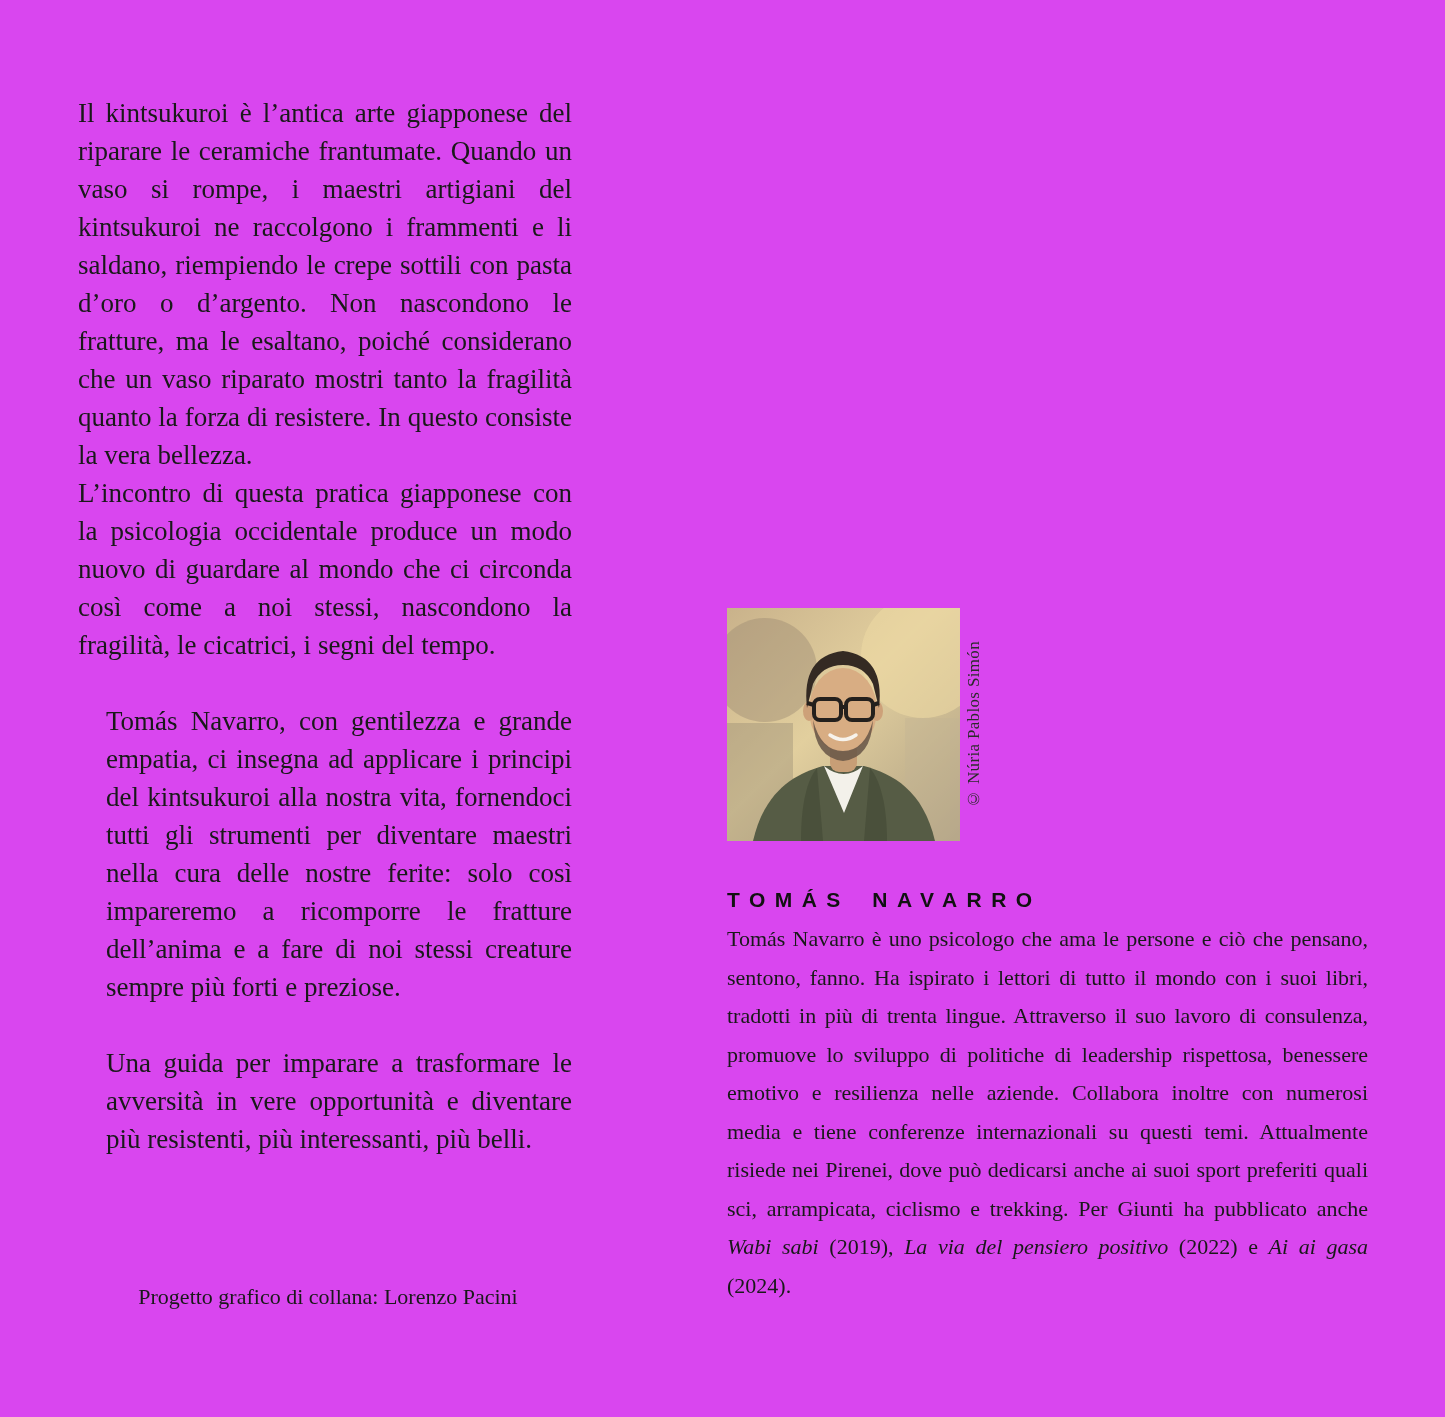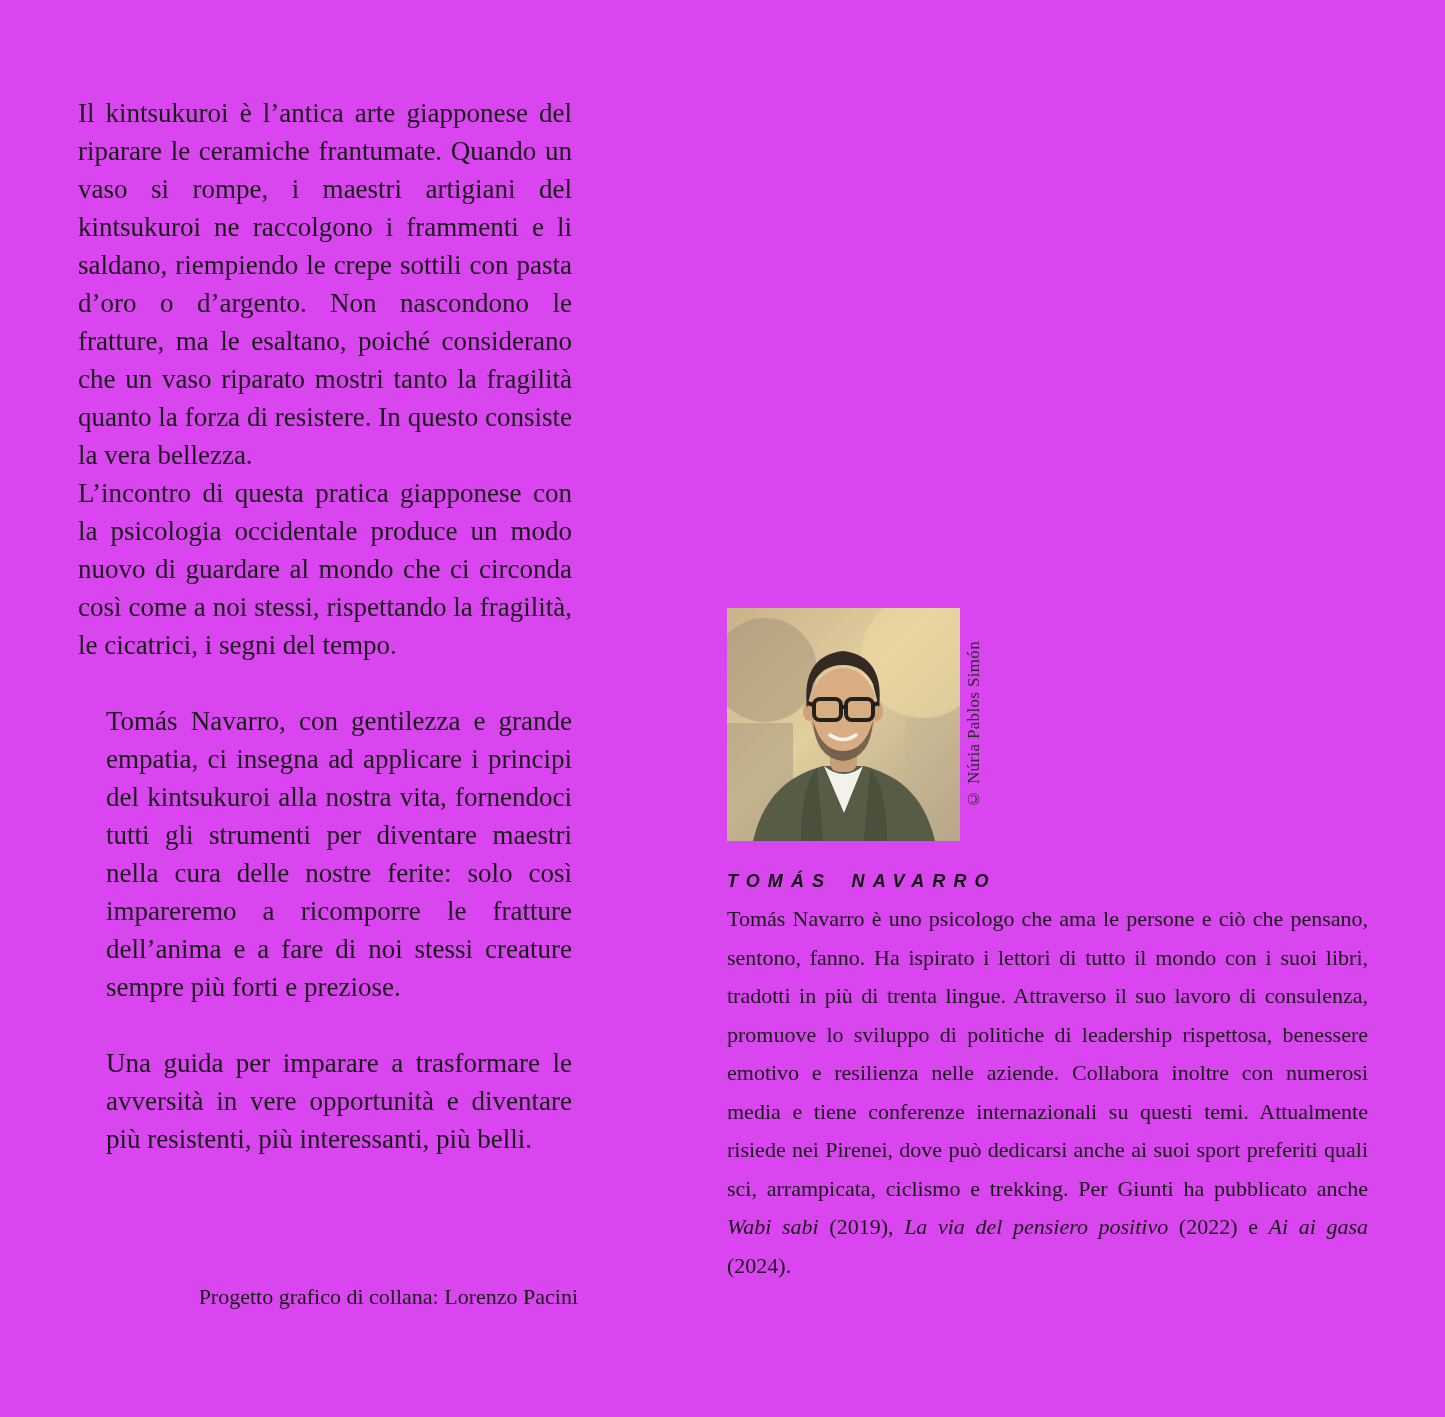--- a/index.html
+++ b/index.html
@@ -31,21 +31,21 @@
   .left-col p { margin: 0; }
   .left-col p.gap { margin-top: 38px; margin-left: 28px; }
 
   .design-credit {
     position: absolute;
     left: 78px;
     top: 1283px;
     width: 500px;
     font-size: 22px;
     line-height: 28px;
-    text-align: right;
+    text-align: center;
   }
 
   
   .right-col {
     position: absolute;
     left: 727px;
     top: 608px;
     width: 641px;
   }
 
@@ -69,49 +69,48 @@
     font-size: 17px;
     letter-spacing: 0.02em;
     color: #2b2b2b;
     display: flex;
     align-items: center;
     justify-content: center;
     white-space: nowrap;
   }
 
   .author-name {
-    margin-top: 30px;
+    margin-top: 47px;
     font-family: "Liberation Sans", "DejaVu Sans", sans-serif;
     font-weight: 700;
-    font-size: 18px;
+    font-size: 21px;
     letter-spacing: 0.45em;
     word-spacing: 0.35em;
     color: #111111;
     white-space: nowrap;
-    font-style: italic;
   }
 
   .bio {
     margin-top: 8px;
     width: 641px;
     font-size: 22px;
     line-height: 38.5px;
     text-align: justify;
     text-justify: inter-word;
   }
   .bio .italic { font-style: italic; }
 </style>
 </head>
 <body>
 
 <div class="page">
 
   <div class="left-col">
     <p>Il kintsukuroi è l’antica arte giapponese del riparare le ceramiche frantumate. Quando un vaso si rompe, i maestri artigiani del kintsukuroi ne raccolgono i frammenti e li saldano, riempiendo le crepe sottili con pasta d’oro o d’argento. Non nascondono le fratture, ma le esaltano, poiché considerano che un vaso riparato mostri tanto la fragilità quanto la forza di resistere. In questo consiste la vera bellezza.</p>
-    <p>L’incontro di questa pratica giapponese con la psicologia occidentale produce un modo nuovo di guardare al mondo che ci circonda così come a noi stessi, rispettando la fragilità, le cicatrici, i segni del tempo.</p>
+    <p>L’incontro di questa pratica giapponese con la psicologia occidentale produce un modo nuovo di guardare al mondo che ci circonda così come a noi stessi, nascondono la fragilità, le cicatrici, i segni del tempo.</p>
     <p class="gap">Tomás Navarro, con gentilezza e grande empatia, ci insegna ad applicare i principi del kintsukuroi alla nostra vita, fornendoci tutti gli strumenti per diventare maestri nella cura delle nostre ferite: solo così impareremo a ricomporre le fratture dell’anima e a fare di noi stessi creature sempre più forti e preziose.</p>
     <p class="gap">Una guida per imparare a trasformare le avversità in vere opportunità e diventare più resistenti, più interessanti, più belli.</p>
   </div>
 
   <div class="design-credit">Progetto grafico di collana: Lorenzo Pacini</div>
 
   <div class="right-col">
 
     <div class="photo-wrap">
       <svg viewBox="0 0 233 233" aria-hidden="true">

